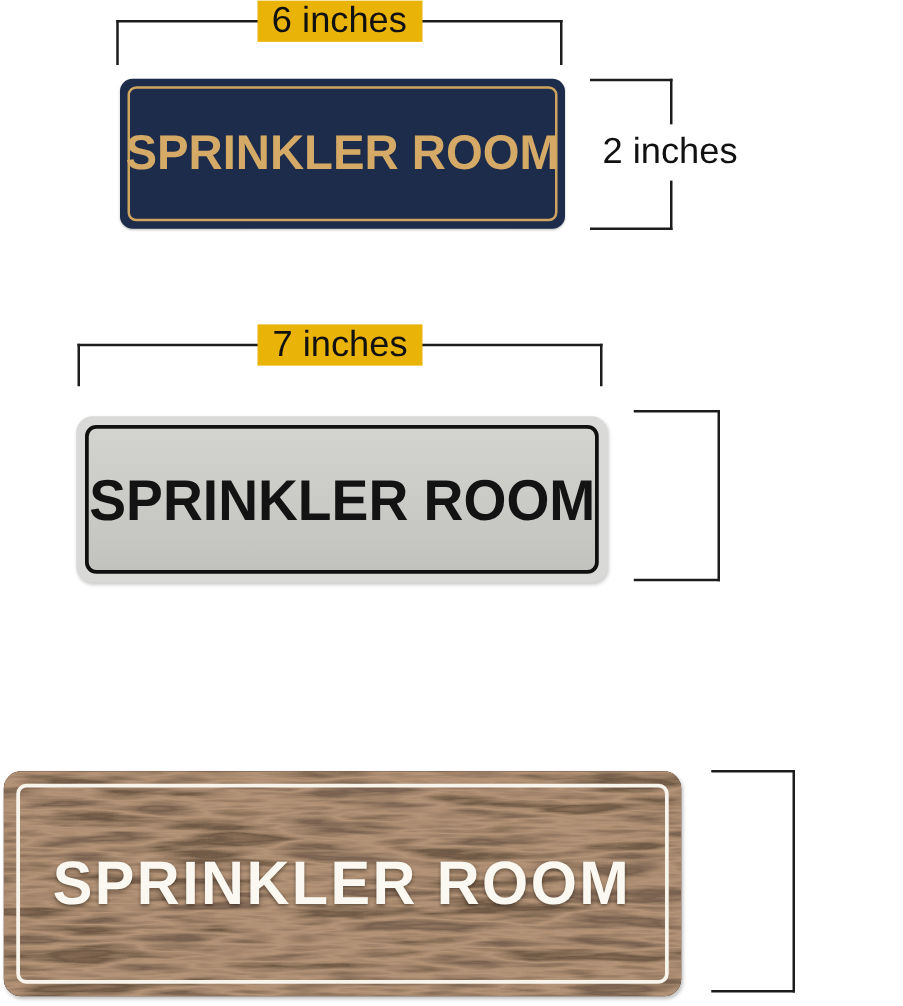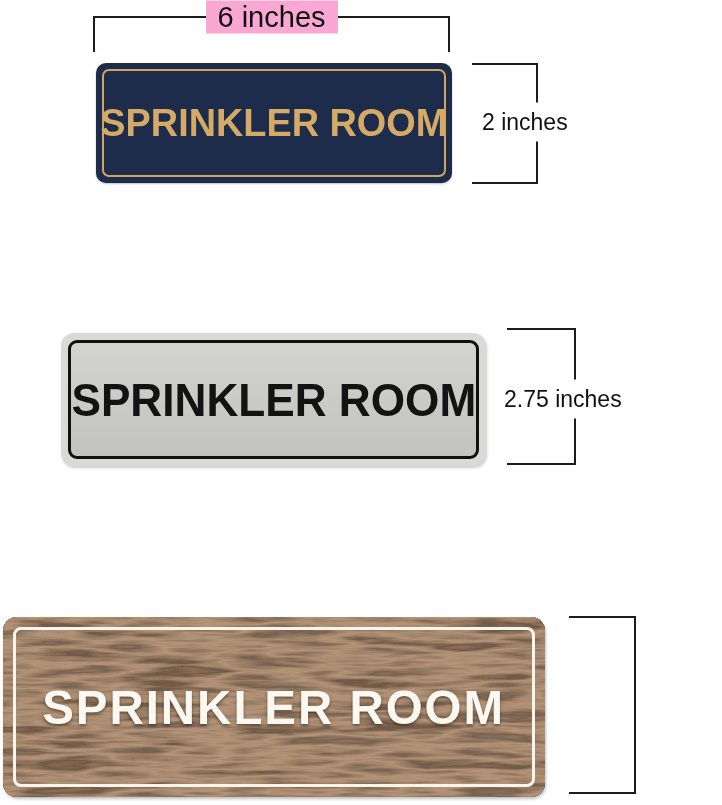--- a/index.html
+++ b/index.html
@@ -15,37 +15,37 @@
   .hdim{
     position:absolute;
     border-top:2px solid #1c1c1c;
     border-left:2px solid #1c1c1c;
     border-right:2px solid #1c1c1c;
   }
   .hdim-label{
     position:absolute;
     left:50%; top:-1px;
     transform:translate(-50%,-50%);
-    background:#f9a8d4;
+    background:#eab308;
     padding:0 12px;
     font-size:29px;
     color:#111111;
     white-space:nowrap;
   }
   .vdim{
     position:absolute;
     border-top:2px solid #1c1c1c;
     border-right:2px solid #1c1c1c;
     border-bottom:2px solid #1c1c1c;
   }
   .vdim-label{
     position:absolute;
     background:#ffffff;
     padding:6px 6px;
-    font-size:23px;
+    font-size:29px;
     color:#111111;
     white-space:nowrap;
     transform:translateY(-50%);
   }
 
   #hdim-1{left:93px;top:16px;width:353px;height:34px;}
   #hdim-2{left:62px;top:275px;width:416px;height:32px;}
   #hdim-3{left:3px;top:562px;width:534px;height:46px;}
 
   #vdim-1{left:472px;top:63px;width:64px;height:117px;}
@@ -145,29 +145,31 @@
 
   <div id="sign-navy">
     <div class="inner">
       <span class="sign-text">SPRINKLER ROOM</span>
     </div>
   </div>
 
   <div class="vdim" id="vdim-1"></div>
   <span class="vdim-label" id="vdim-label-1">2 inches</span>
 
+  <div class="hdim" id="hdim-2">
+    <span class="hdim-label">7 inches</span>
+  </div>
 
   <div id="sign-silver">
     <div class="inner">
       <span class="sign-text">SPRINKLER ROOM</span>
     </div>
   </div>
 
   <div class="vdim" id="vdim-2"></div>
-  <span class="vdim-label" id="vdim-label-2">2.75 inches</span>
 
 
   <div id="sign-wood">
     <svg class="wood-svg" viewBox="0 0 542 180" preserveAspectRatio="none" aria-hidden="true">
       <defs>
         <filter id="woodgrain" x="-5%" y="-5%" width="110%" height="110%">
           <feTurbulence type="fractalNoise" baseFrequency="0.009 0.085" numOctaves="4" seed="11" result="n"></feTurbulence>
           <feColorMatrix in="n" type="saturate" values="0" result="g"></feColorMatrix>
           <feComponentTransfer in="g">
             <feFuncR type="table" tableValues="0.13 0.36 0.19 0.46 0.16 0.31 0.21"></feFuncR>

